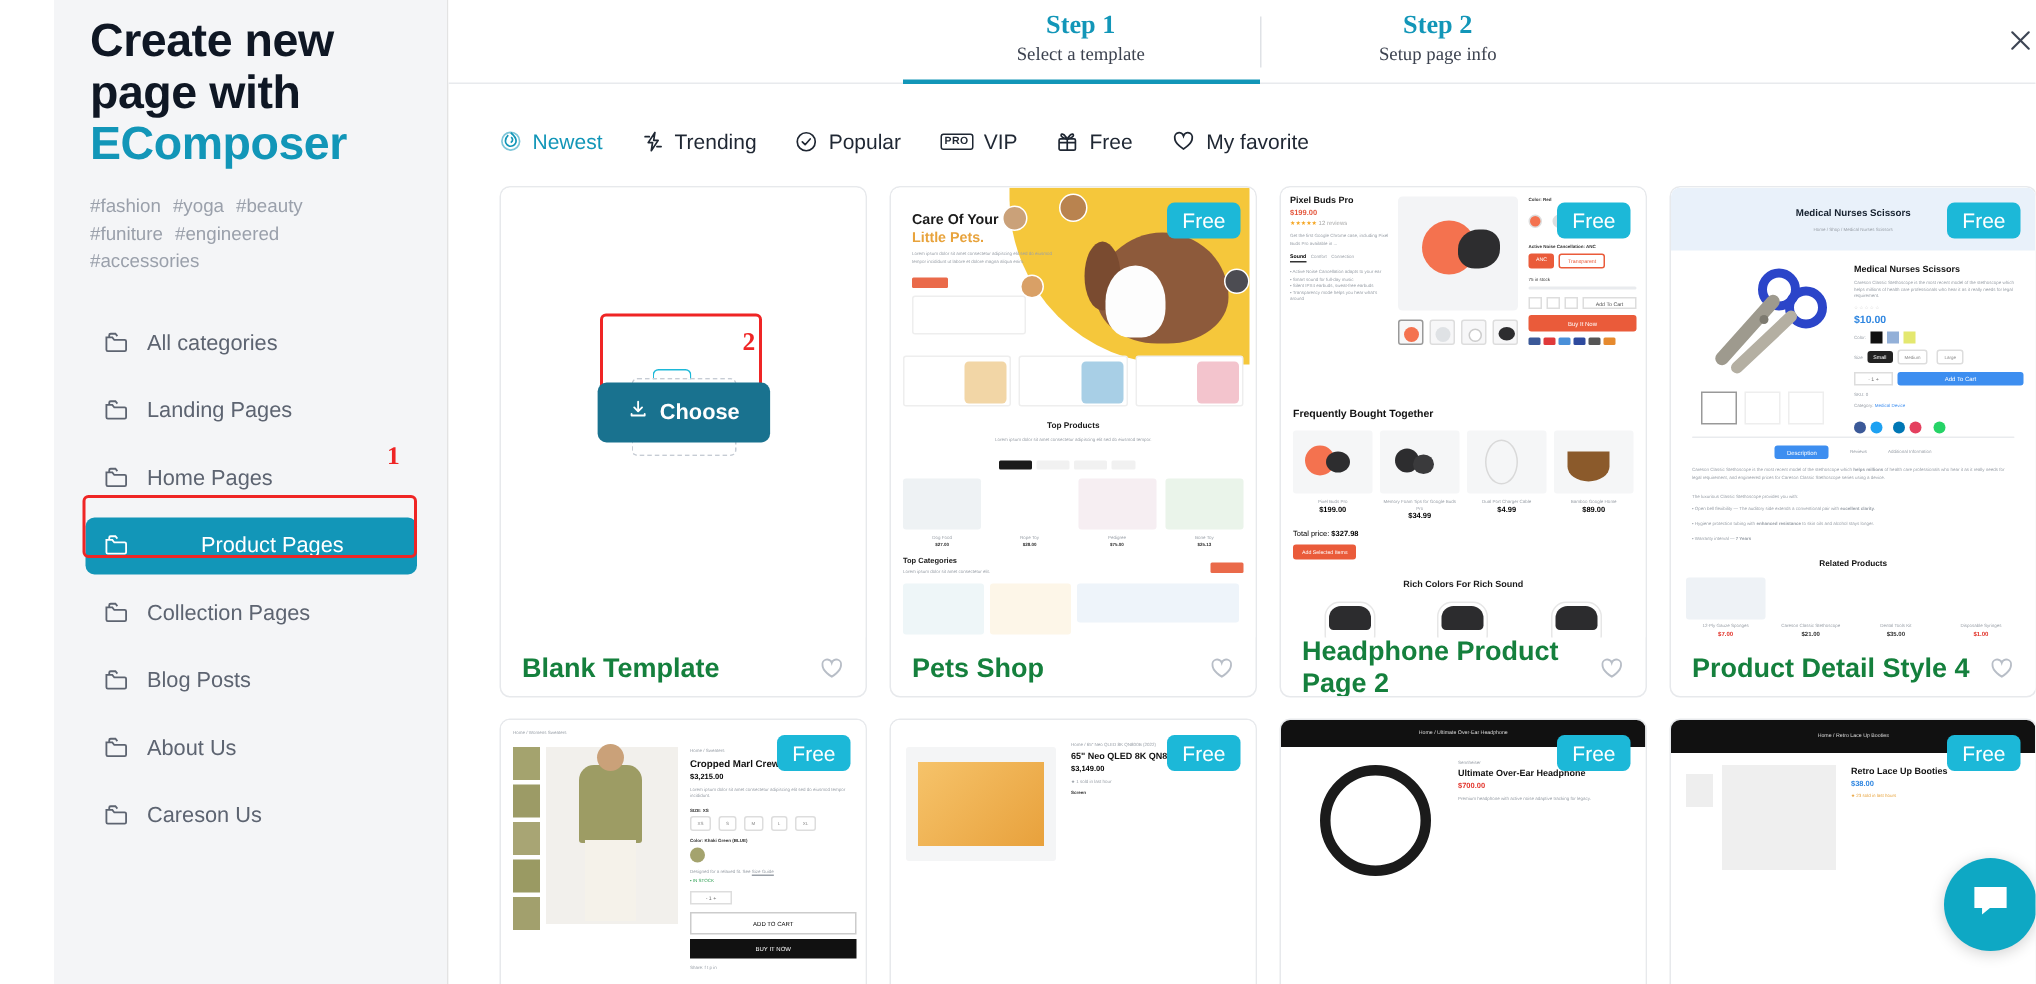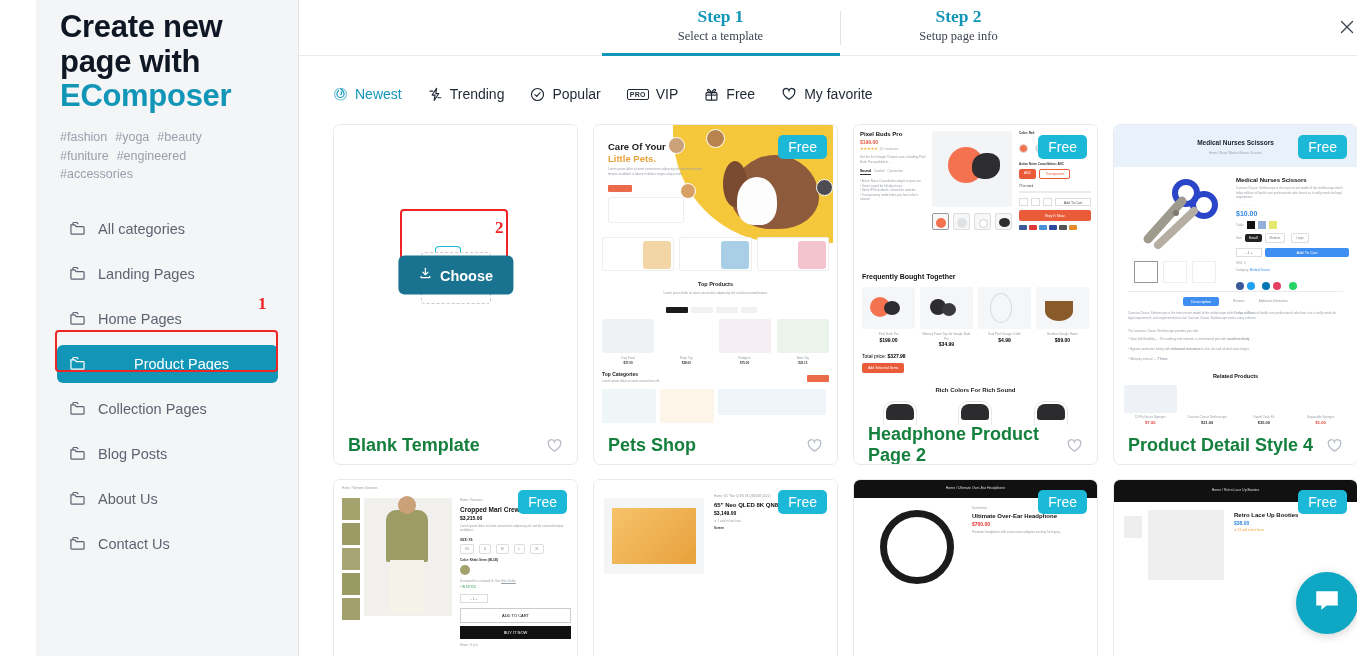--- a/index.html
+++ b/index.html
@@ -454,21 +454,21 @@
         </span>
         <span>About Us</span>
       </div>
       <div class="nav-item">
         <span class="folder">
           <svg width="17" height="15" viewBox="0 0 18 16" fill="none" stroke="currentColor" stroke-width="1.3">
               <path d="M2 4.2h4.2L7.6 6H15a1 1 0 011 1v6a1 1 0 01-1 1H3a1 1 0 01-1-1V4.2z"></path>
               <path d="M4 4V2.6a1 1 0 011-1h3.4L9.8 3.3"></path>
             </svg>
         </span>
-        <span>Contact Us</span>
+        <span>Careson Us</span>
       </div>
 
       <div class="hl-box" style="left:19px; top:120px; width:223px; height:42px;"></div>
       <div class="hl-num" style="left:222px; top:84px;">1</div>
     </nav>
 
     <div class="side-scroll">
       <div class="thumb"></div>
     </div>
   </aside>

